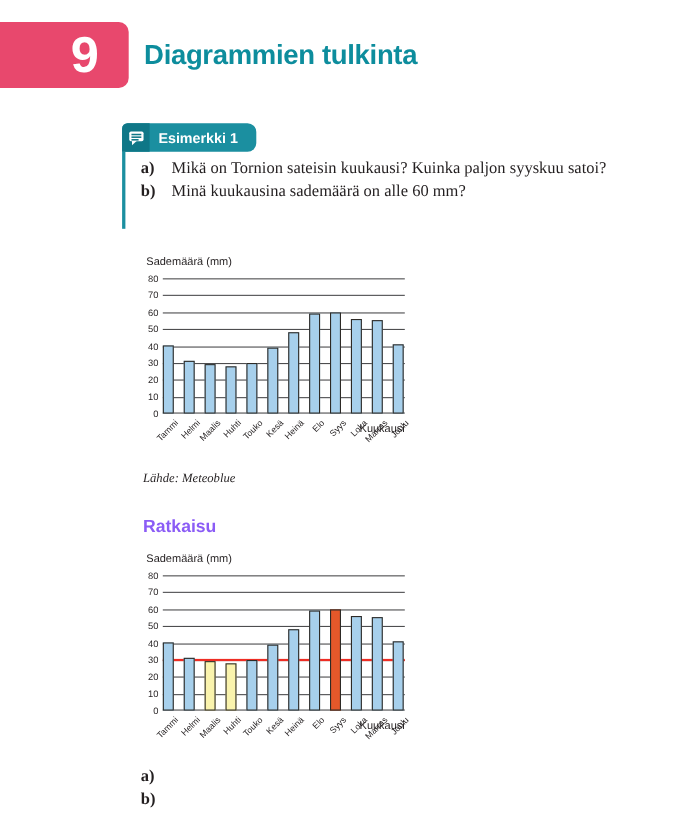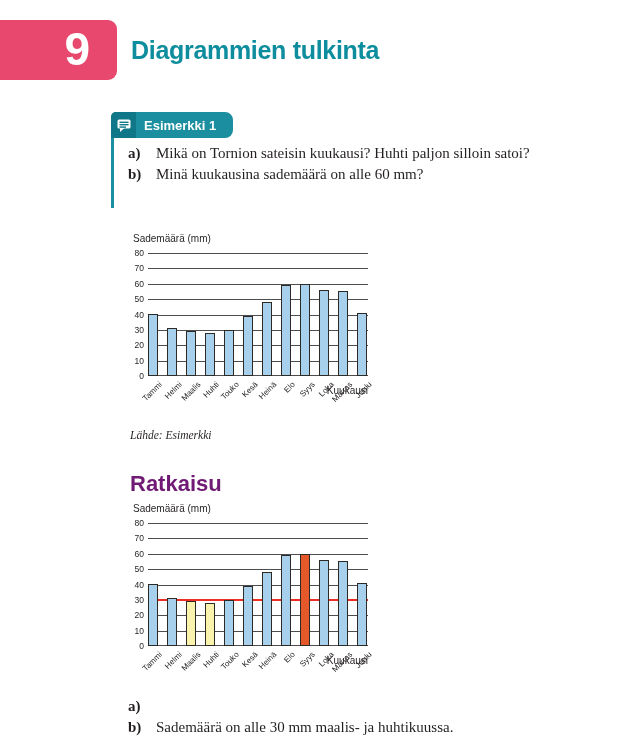--- a/index.html
+++ b/index.html
@@ -97,21 +97,21 @@
   }
 
   
   .source-line {
     position: absolute; left: 130px; top: 429px;
     font-style: italic; font-size: 11.5px;
   }
   .solution-heading {
     position: absolute; left: 130px; top: 471px; margin: 0;
     font-family: "Liberation Sans", sans-serif;
-    font-weight: bold; font-size: 22px; color: #701a75;
+    font-weight: bold; font-size: 16px; color: #8b5cf6;
   }
   .answer-block {
     position: absolute; left: 128px; top: 696px;
     width: 470px;
     font-size: 15px; line-height: 20.5px;
   }
 </style>
 </head>
 <body>
 
@@ -130,21 +130,21 @@
       <rect x="3.5" y="9.4" width="6.5" height="1.4" fill="#0f7787"></rect>
     </svg>
   </span>
   <span class="example-tab-label">Esimerkki 1</span>
 </div>
 <div class="example-rule"></div>
 
 <div class="question-block">
   <div class="qa-row">
     <span class="qa-label">a)</span>
-    <span>Mikä on Tornion sateisin kuukausi? Huhti paljon silloin satoi?</span>
+    <span>Mikä on Tornion sateisin kuukausi? Kuinka paljon syyskuu satoi?</span>
   </div>
   <div class="qa-row">
     <span class="qa-label">b)</span>
     <span>Minä kuukausina sademäärä on alle 60 mm?</span>
   </div>
 </div>
 
 <div class="chart" style="top:233px">
   <div class="chart-title">Sademäärä (mm)</div>
   <div class="plot">
@@ -187,21 +187,21 @@
       <div class="xtick" style="right: 58px;">Syys</div>
       <div class="bar" style="left: 171px; width: 10px; height: 86px; background: rgb(167, 208, 236);"></div>
       <div class="xtick" style="right: 39px;">Loka</div>
       <div class="bar" style="left: 190px; width: 10px; height: 85px; background: rgb(167, 208, 236);"></div>
       <div class="xtick" style="right: 20px;">Marras</div>
       <div class="bar" style="left: 209px; width: 10px; height: 63px; background: rgb(167, 208, 236);"></div>
       <div class="xtick" style="right: 1px;">Joulu</div>
     </div>
 </div>
 
-<div class="source-line">Lähde: Esimerkki</div>
+<div class="source-line">Lähde: Meteoblue</div>
 
 <h2 class="solution-heading">Ratkaisu</h2>
 
 <div class="chart" style="top:503px">
   <div class="chart-title">Sademäärä (mm)</div>
   <div class="plot">
     <div class="xaxis-label">Kuukausi</div>
   <div class="gridline" style="top: 122px;"></div>
       <div class="ytick" style="top: 118px;">0</div>
       <div class="gridline" style="top: 107.625px;"></div>
@@ -247,15 +247,14 @@
       <div class="xtick" style="right: 1px;">Joulu</div>
     </div>
 </div>
 
 <div class="answer-block">
   <div class="qa-row">
     <span class="qa-label">a)</span>
   </div>
   <div class="qa-row">
     <span class="qa-label">b)</span>
-    <span>Sademäärä on alle 30 mm maalis- ja huhtikuussa.</span>
   </div>
 </div>
 
 </body></html>

